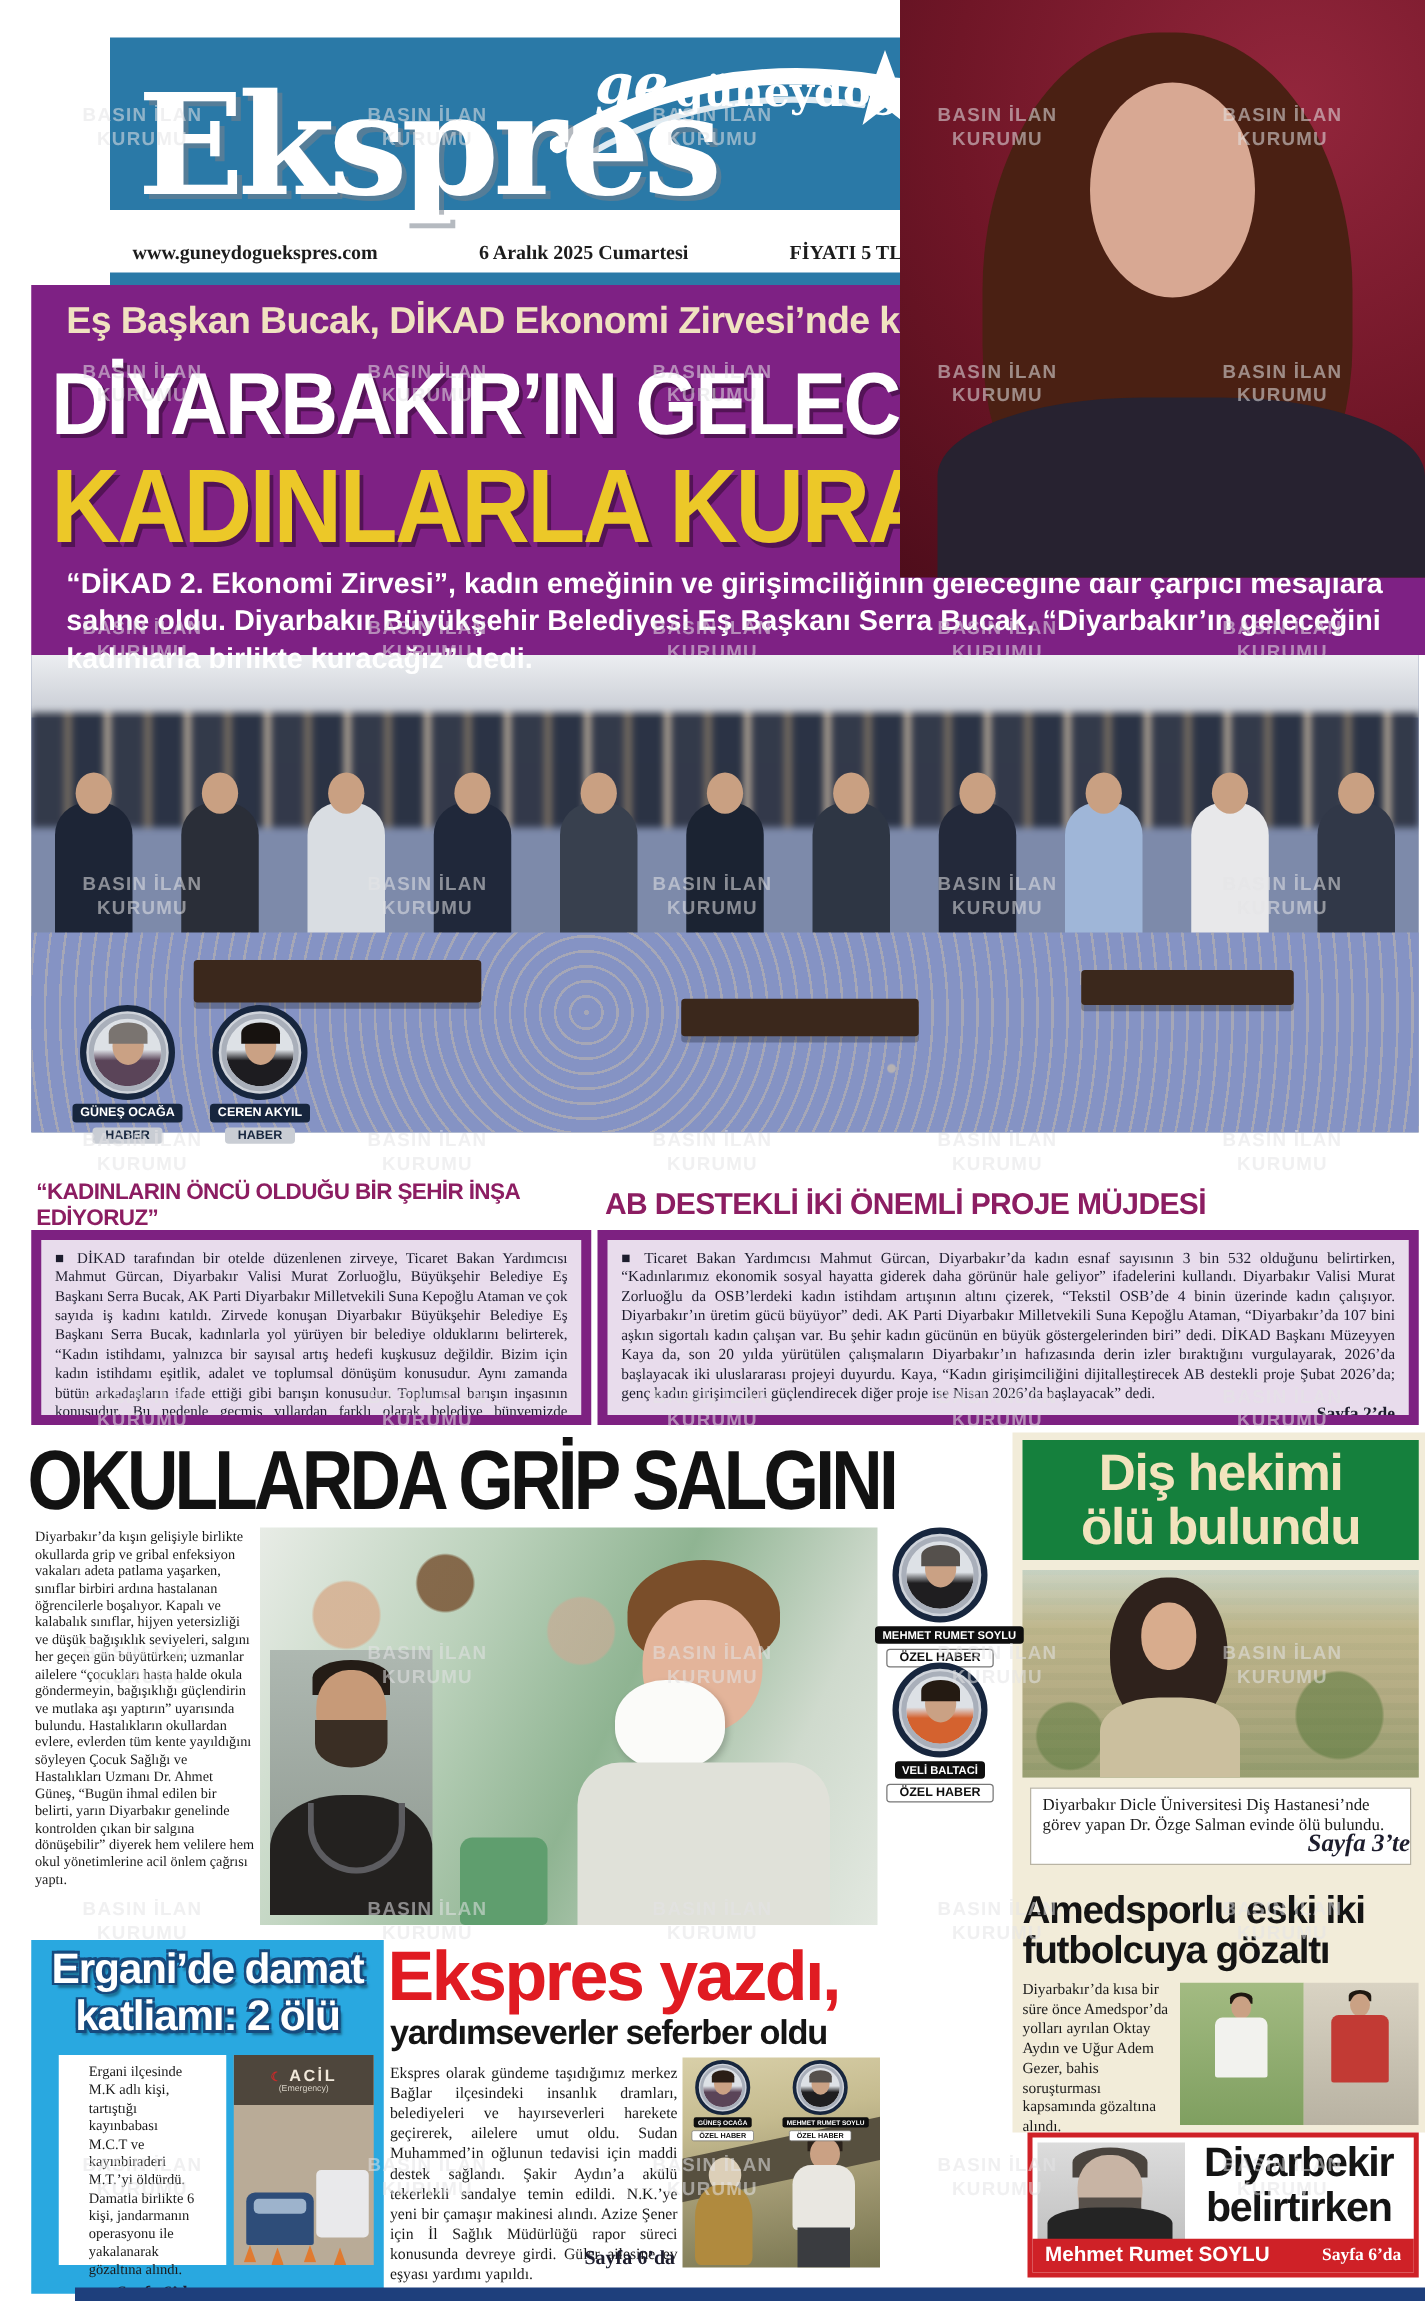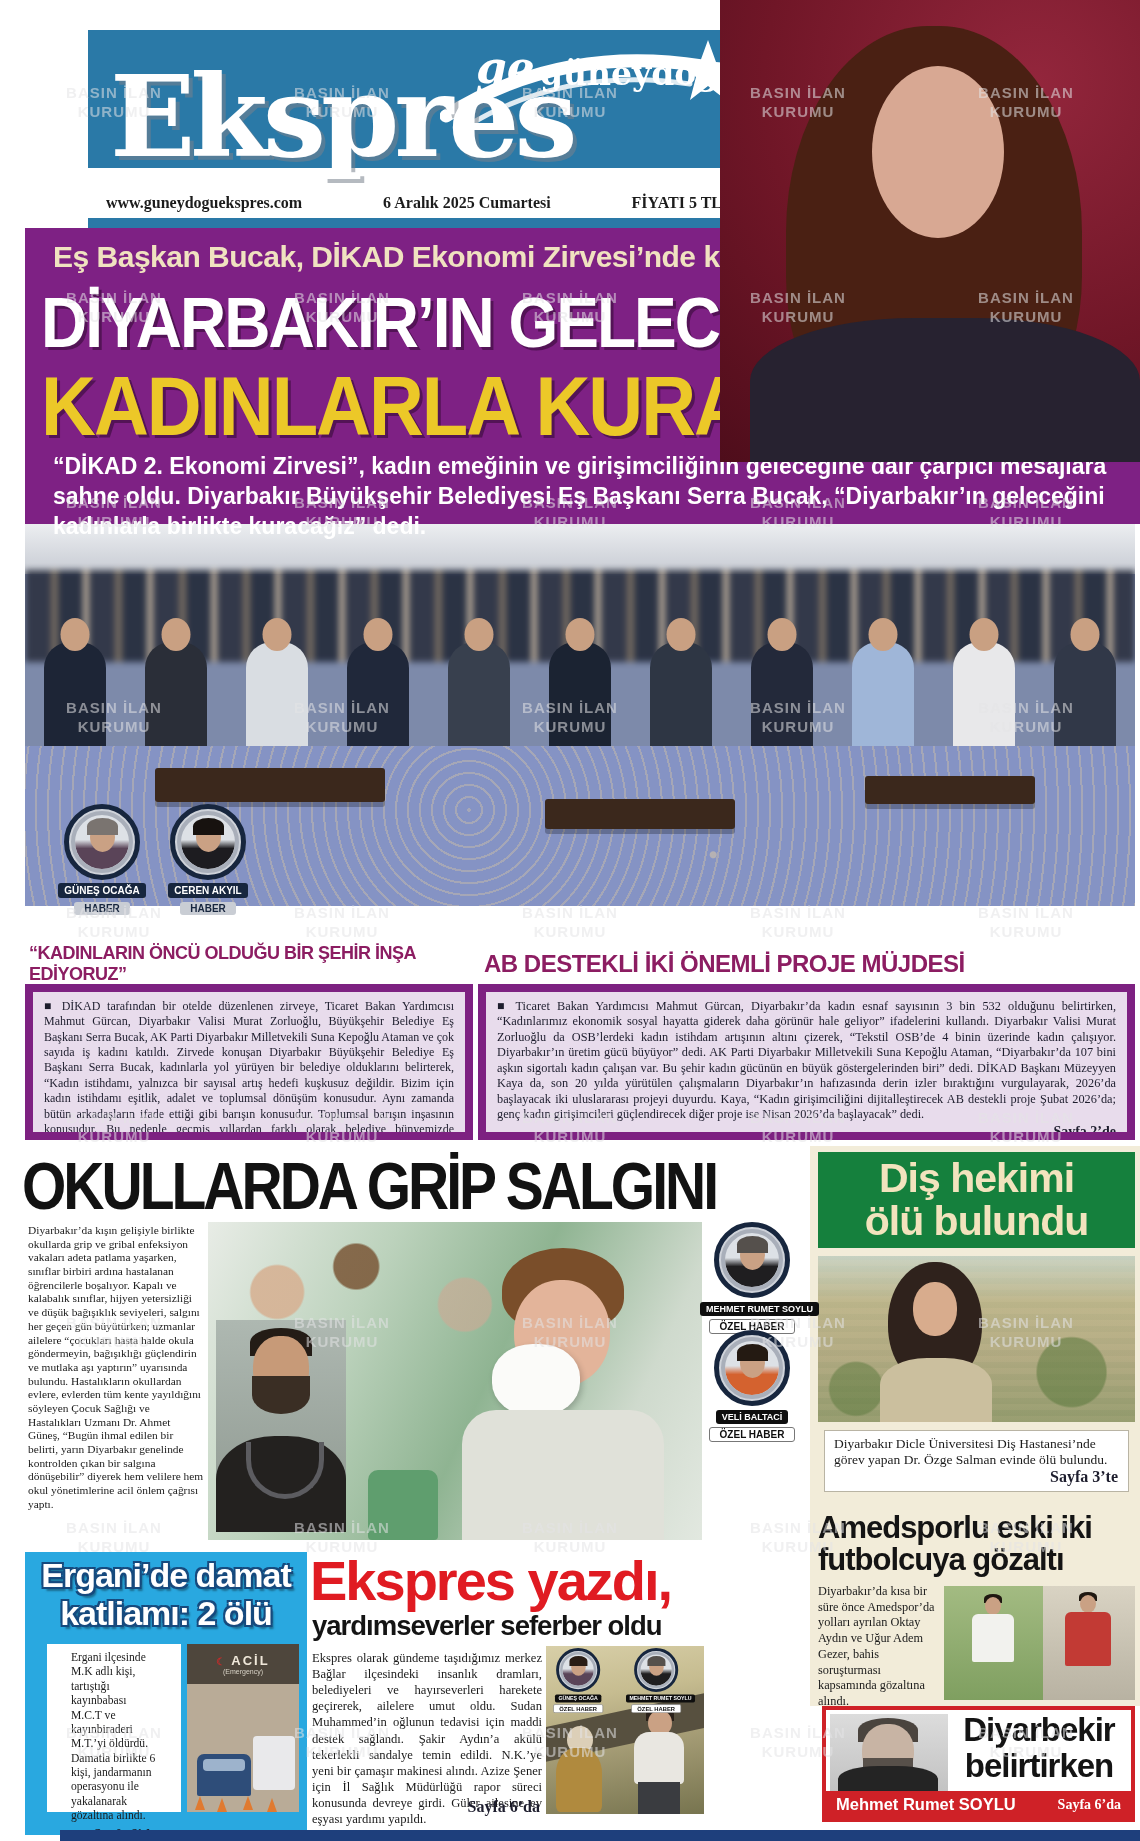--- a/index.html
+++ b/index.html
@@ -121,21 +121,21 @@
      background:radial-gradient(circle at 80% 70%,rgba(90,120,60,.55) 0 34px,transparent 36px),
        radial-gradient(circle at 12% 80%,rgba(90,120,60,.5) 0 26px,transparent 28px),
        repeating-linear-gradient(0deg,rgba(180,170,130,.25) 0 6px,rgba(150,150,110,.2) 6px 12px),
        linear-gradient(180deg,#d2e0d6 0%,#c3bb90 28%,#b5ad85 60%,#8f9a6b 100%);}
   .dent-hair{left:70px;top:6px;width:94px;height:124px;background:#2f221c;border-radius:48%;}
   .dent-face{left:95px;top:26px;width:44px;height:54px;background:#d8ac8d;border-radius:48%;}
   .dent-coat{left:62px;bottom:0;width:112px;height:64px;background:#cbbf9e;border-radius:42% 42% 0 0;}
   .dent-cap{left:824px;top:1430px;width:305px;height:62px;background:#fff;border:1px solid #b9b4a4;
      box-sizing:border-box;padding:5px 9px;font-family:"Liberation Serif",serif;font-size:13.5px;
      line-height:1.22;color:#1a1a1a;}
-  .dent-cap .pageref{position:absolute;right:10px;bottom:4px;font-size:16px;}
+  .dent-cap .pageref{position:absolute;right:0;bottom:4px;font-size:20px;font-style:italic;}
 
   .foot-h{left:818px;top:1512px;width:320px;font-size:31px;font-weight:900;color:#141414;
           line-height:1.04;letter-spacing:-1px;}
   .foot-body{left:818px;top:1584px;width:122px;font-family:"Liberation Serif",serif;font-size:12.3px;
           line-height:1.28;color:#1a1a1a;}
   .foot-body .pageref{font-size:15px;}
   .ph-foot{left:944px;top:1586px;width:191px;height:114px;overflow:hidden;display:flex;}
   .fp-left{width:52%;height:100%;background:linear-gradient(#a3bb82,#7f9f60);position:relative;}
   .fp-right{width:48%;height:100%;background:linear-gradient(#d9d3c3,#b8b2a2);position:relative;}
   .fp-head{position:absolute;width:16px;height:18px;border-radius:50%;background:#caa184;}

